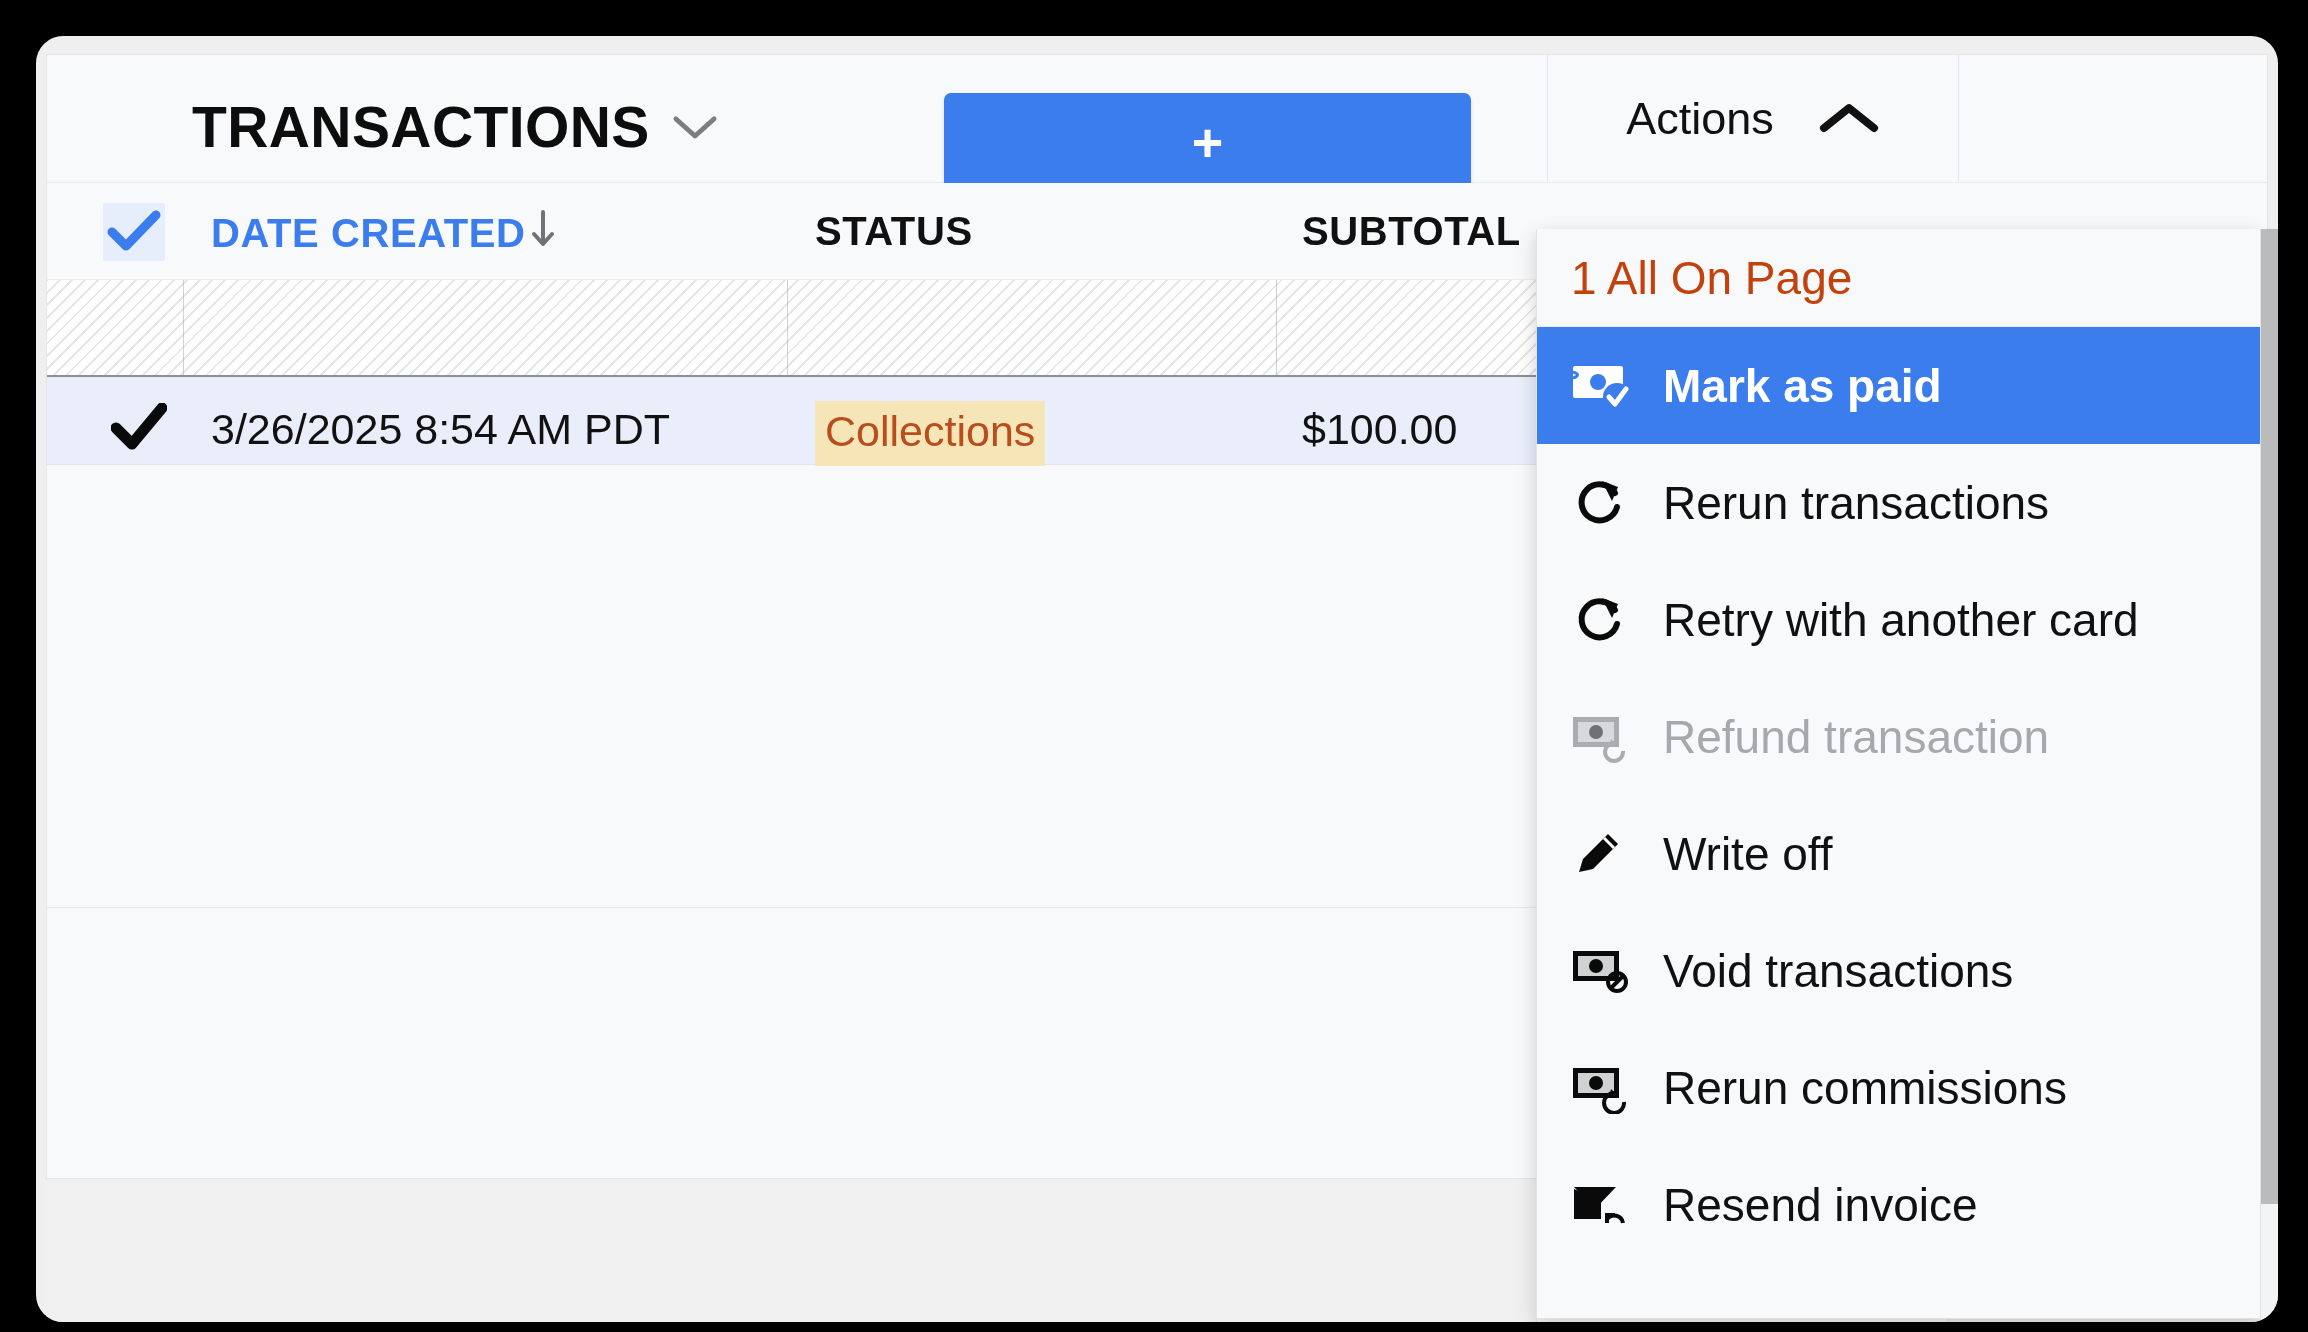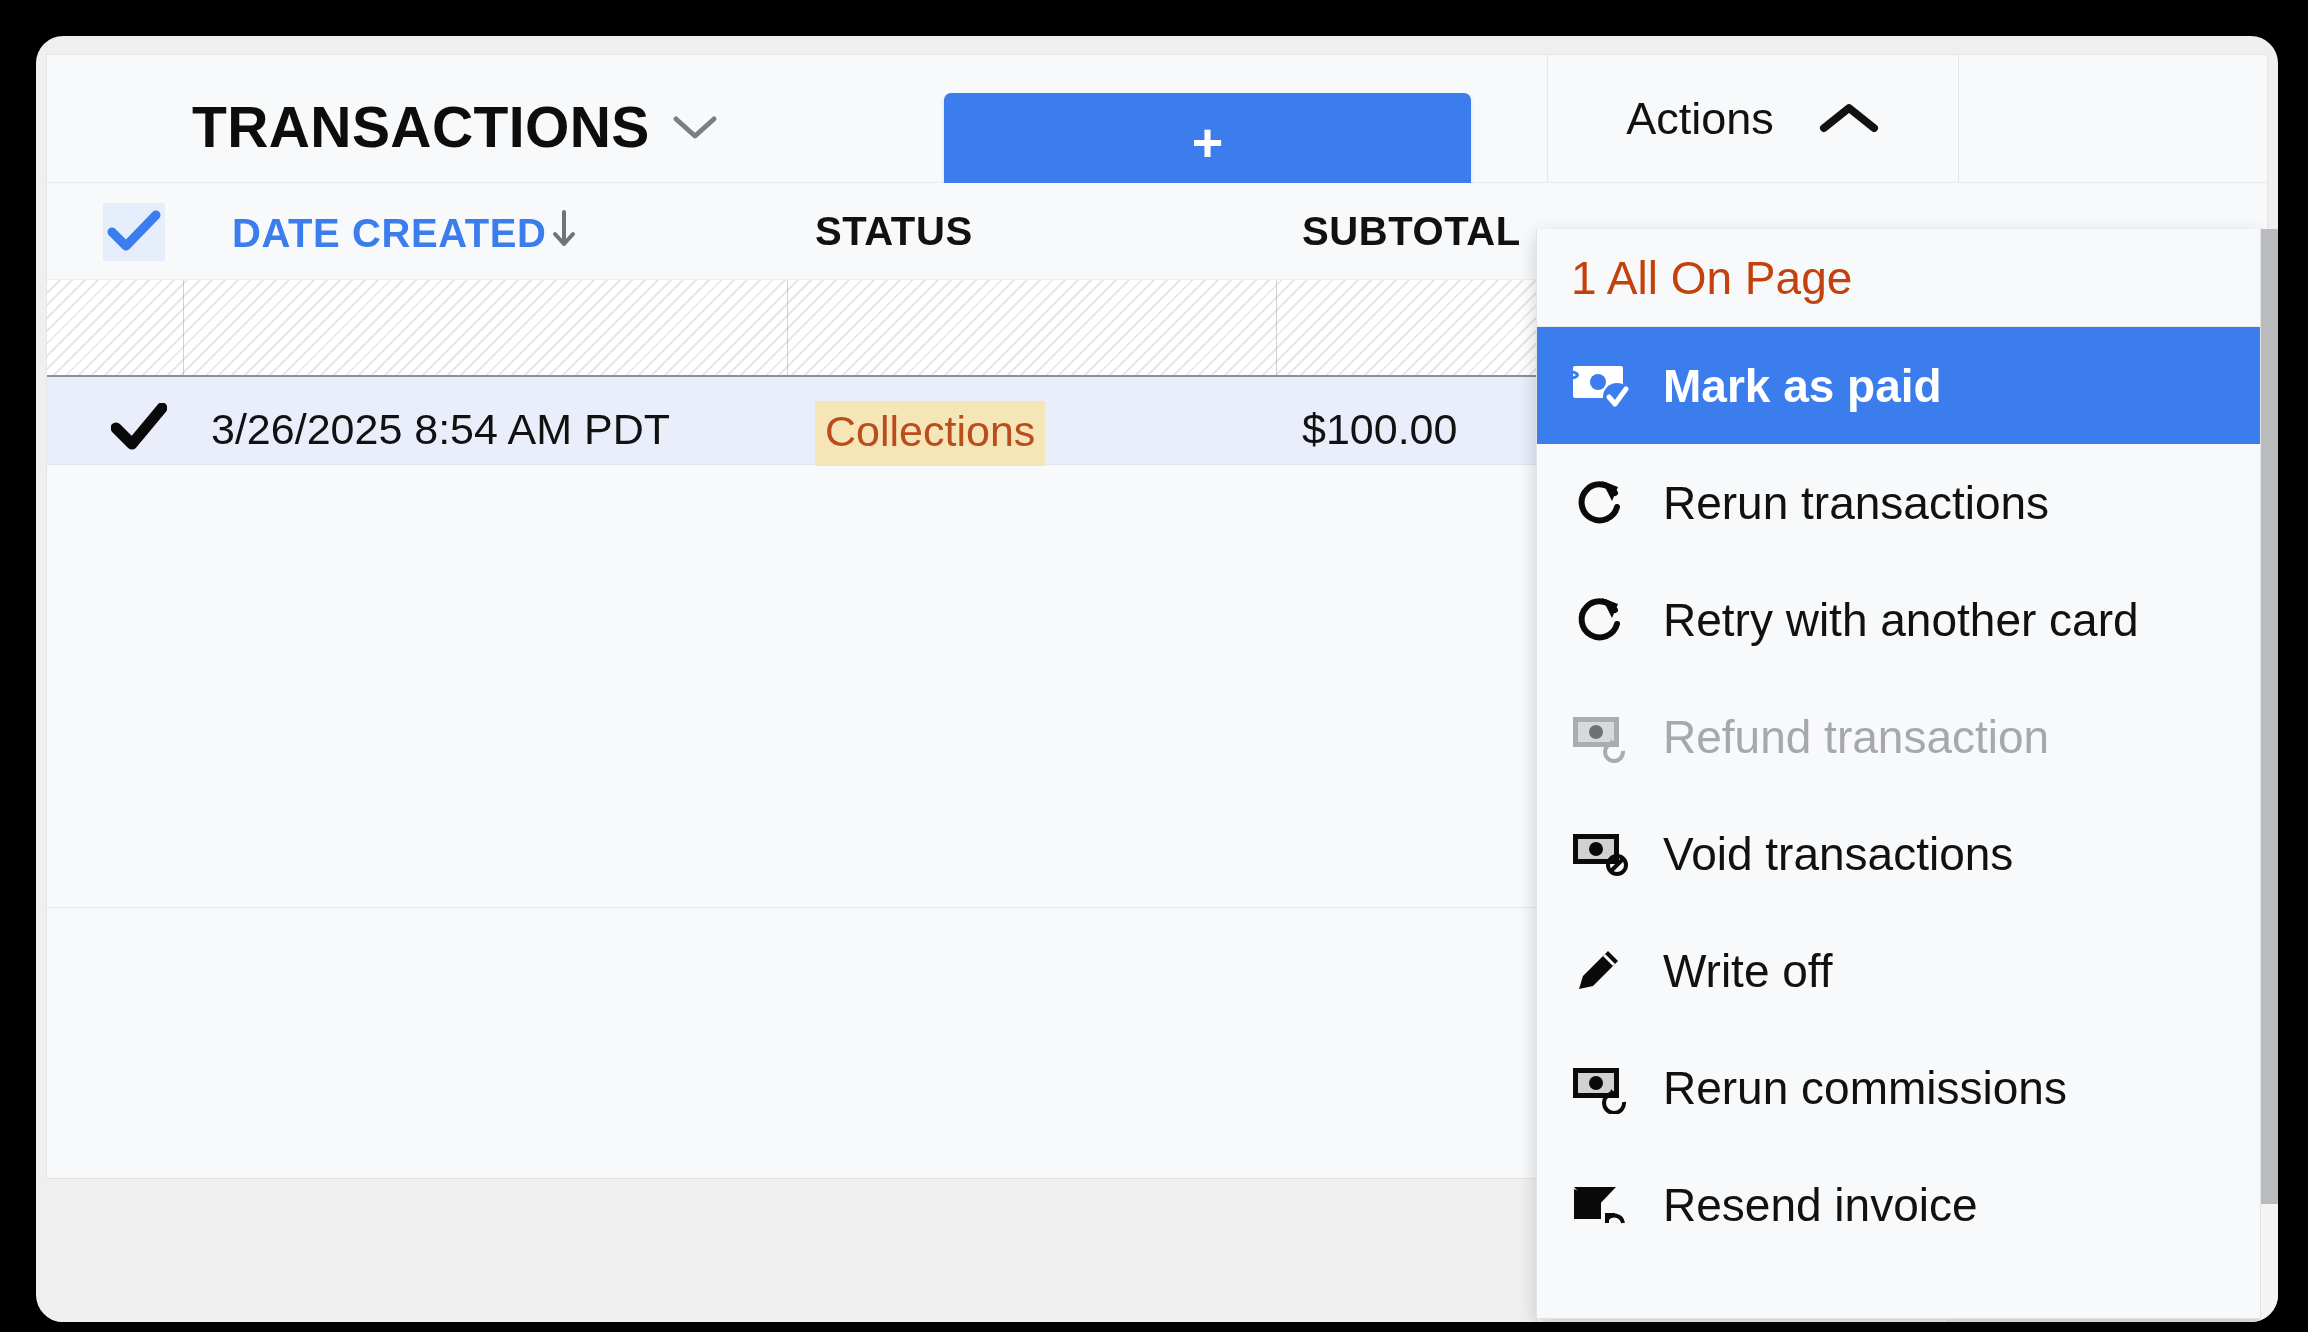--- a/index.html
+++ b/index.html
@@ -99,21 +99,21 @@
     background: #e6edfb;
     display: flex; align-items: center; justify-content: center;
     cursor: pointer;
   }
   .col-label {
     position: absolute; top: 26px;
     font-size: 40px; font-weight: 700; letter-spacing: .6px;
     color: #111; white-space: nowrap;
     font-family: "Liberation Sans", sans-serif;
   }
-  #col-date { left: 164px; color: #3b7ded; display: flex; align-items: center; gap: 4px; margin-left: 21px; }
+  #col-date { left: 164px; color: #3b7ded; display: flex; align-items: center; gap: 4px; }
   #col-status { left: 768px; }
   #col-subtotal { left: 1255px; }
 
   
   #filter-row {
     position: relative;
     height: 97px;
     background-color: #fbfbfb;
     background-image: repeating-linear-gradient(
       -45deg,
@@ -375,43 +375,43 @@
           <path d="M52 40 A9 9 0 1 1 44 32" fill="none" stroke="#aaacaf" stroke-width="4"></path>
           <path d="M40 28 L45 34 L38 36 Z" fill="#aaacaf"></path>
         </svg>
       </span>
       <span class="mi-label">Refund transaction</span>
     </div>
 
     <div class="menu-item">
       <span class="mi-icon">
         <svg class="mi-icon" viewBox="0 0 62 52">
+          <path d="M8 44 L12 31 L37 6 L47 16 L22 41 Z" fill="#0a0a0a"></path>
+          <line x1="33" y1="10" x2="43" y2="20" stroke="#f8f9fa" stroke-width="3"></line>
+        </svg>
+      </span>
+      <span class="mi-label">Write off</span>
+    </div>
+
+    <div class="menu-item">
+      <span class="mi-icon">
+        <svg class="mi-icon" viewBox="0 0 62 52">
           <rect x="2" y="6" width="46" height="30" fill="#0a0a0a"></rect>
           <rect x="7" y="11" width="36" height="20" fill="#cfd1d3"></rect>
           <circle cx="25" cy="21" r="7" fill="#0a0a0a"></circle>
           <circle cx="46" cy="37" r="9" fill="none" stroke="#0a0a0a" stroke-width="4"></circle>
           <line x1="40" y1="43" x2="52" y2="31" stroke="#0a0a0a" stroke-width="4"></line>
         </svg>
       </span>
       <span class="mi-label">Void transactions</span>
     </div>
 
     <div class="menu-item">
       <span class="mi-icon">
         <svg class="mi-icon" viewBox="0 0 62 52">
-          <path d="M8 44 L12 31 L37 6 L47 16 L22 41 Z" fill="#0a0a0a"></path>
-          <line x1="33" y1="10" x2="43" y2="20" stroke="#f8f9fa" stroke-width="3"></line>
-        </svg>
-      </span>
-      <span class="mi-label">Write off</span>
-    </div>
-
-    <div class="menu-item">
-      <span class="mi-icon">
-        <svg class="mi-icon" viewBox="0 0 62 52">
           <rect x="2" y="6" width="46" height="30" fill="#0a0a0a"></rect>
           <rect x="7" y="11" width="36" height="20" fill="#cfd1d3"></rect>
           <circle cx="25" cy="21" r="7" fill="#0a0a0a"></circle>
           <path d="M53 40 A10 10 0 1 1 44 31" fill="none" stroke="#0a0a0a" stroke-width="4"></path>
           <path d="M40 27 L46 33 L38 36 Z" fill="#0a0a0a"></path>
         </svg>
       </span>
       <span class="mi-label">Rerun commissions</span>
     </div>
 

